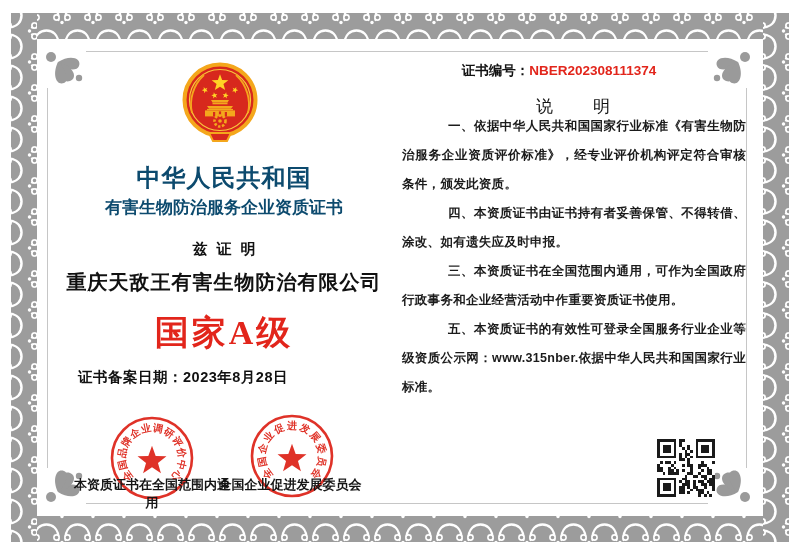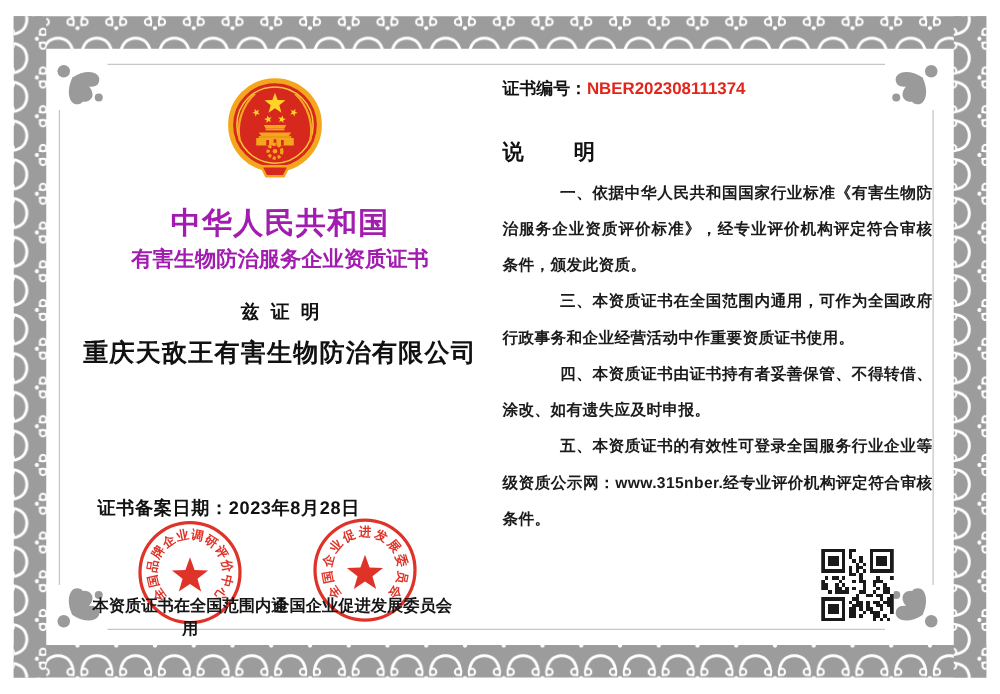--- a/index.html
+++ b/index.html
@@ -3,44 +3,44 @@
 <meta charset="utf-8">
 <style>
   html,body{margin:0;padding:0;background:#ffffff;}
   .page{
     position:relative;width:800px;height:555px;background:#ffffff;
     font-family:"Liberation Sans","DejaVu Sans",sans-serif;
     overflow:hidden;color:#111;
   }
   .abs{position:absolute;}
   
-  .title-line{left:47px;width:354px;text-align:center;font-weight:bold;color:#a21caf;}
+  .title-line{left:47px;width:354px;text-align:center;font-weight:bold;color:#0c4a6e;}
   .title-1{top:162px;font-size:24px;letter-spacing:1px;}
   .title-2{top:196px;font-size:17px;letter-spacing:0px;}
   .attest{top:240px;left:47px;width:354px;text-align:center;
           font-size:15px;font-weight:bold;letter-spacing:9px;text-indent:9px;}
   .company{top:269px;left:47px;width:354px;text-align:center;
            font-size:20px;font-weight:bold;letter-spacing:1px;}
   .grade{top:310px;left:47px;width:354px;text-align:center;
          font-family:"Liberation Serif","DejaVu Serif",serif;
          font-size:34px;font-weight:bold;letter-spacing:3px;color:#e2251b;}
   .date-line{left:78px;font-size:14.5px;font-weight:bold;color:#111;letter-spacing:0.5px;}
-  .date-1{top:368px;margin-top:29px;}
+  .date-1{top:368px;}
   .date-2{top:390px;}
   .seal-caption{top:476px;text-align:center;font-size:13px;font-weight:bold;color:#151515;z-index:6;}
   .cap-1{left:72px;width:160px;}
   .cap-2{left:210px;width:160px;}
   .seal-svg{z-index:5;opacity:0.93;}
   
-  .certno{top:62px;left:402px;width:314px;text-align:left;font-size:13.5px;font-weight:bold;}
+  .certno{top:62px;left:402px;width:314px;text-align:center;font-size:13.5px;font-weight:bold;}
   .certno .lbl{color:#111;}
   .certno .val{color:#e2251b;}
-  .explain-title{top:110px;left:402px;width:344px;
-                 font-size:17px;font-weight:bold;letter-spacing:2px;color:#111;}
-  .explain-body{top:140px;left:402px;width:344px;}
+  .explain-title{top:95px;left:402px;width:344px;text-align:center;
+                 font-size:17px;font-weight:normal;letter-spacing:2px;color:#111;}
+  .explain-body{top:112px;left:402px;width:344px;}
   .explain-body p{
     margin:0;font-size:12.5px;line-height:29px;font-weight:bold;color:#1b1b1b;
     text-align:justify;text-indent:46px;letter-spacing:0.3px;
   }
   .seal-ch{font-size:10px;font-weight:bold;fill:#dd2318;
            font-family:"Liberation Sans","DejaVu Sans",sans-serif;
            text-anchor:middle;dominant-baseline:middle;}
 </style>
 </head>
 <body>
@@ -117,20 +117,21 @@
       <circle cx="0" cy="21" r="5.5" fill="none" stroke="#f4a71c" stroke-width="2.6" stroke-dasharray="2.4 1.6"></circle>
       <circle cx="0" cy="21" r="1.8" fill="#f4a71c"></circle>
     </g>
     <path d="M-11,33 L11,33 L7,41 L-7,41 Z" fill="#d7281d" stroke="#f4a71c" stroke-width="2"></path>
   </svg>
 
   <div class="abs title-line title-1">中华人民共和国</div>
   <div class="abs title-line title-2">有害生物防治服务企业资质证书</div>
   <div class="abs company">重庆天敌王有害生物防治有限公司</div>
   <div class="abs attest">兹证明</div>
+  <div class="abs grade">国家A级</div>
 
   <div class="abs date-line date-1">
     <span>证书备案日期：</span><span>2023年8月28日</span>
   </div>
 
   <svg class="abs seal seal-svg" style="left:108px;top:414px;" width="88" height="88" viewBox="0 0 88 88">
     <circle cx="44" cy="44" r="40" fill="none" stroke="#dd2318" stroke-width="2.6"></circle>
     <use href="#star5" xlink:href="#star5" transform="translate(44,47) scale(0.95)" fill="#dd2318"></use>
   <text x="20.13399866593905" y="61.339664942627955" transform="rotate(-126 20.13399866593905 61.339664942627955)" class="seal-ch">全</text>
       <text x="15.26664845020116" y="50.68165463906004" transform="rotate(-103.0909090909091 15.26664845020116 50.68165463906004)" class="seal-ch">国</text>
@@ -162,23 +163,23 @@
     </svg>
   <div class="abs seal-caption cap-1">本资质证书在全国范围内通用</div>
   <div class="abs seal-caption cap-2">全国企业促进发展委员会</div>
 
   <div class="abs certno">
     <span class="lbl">证书编号：</span><span class="val">NBER202308111374</span>
   </div>
   <div class="abs explain-title">说　　明</div>
   <div class="abs explain-body">
     <p>一、依据中华人民共和国国家行业标准《有害生物防治服务企业资质评价标准》，经专业评价机构评定符合审核条件，颁发此资质。</p>
+    <p>四、本资质证书由证书持有者妥善保管、不得转借、涂改、如有遗失应及时申报。</p>
     <p>三、本资质证书在全国范围内通用，可作为全国政府行政事务和企业经营活动中作重要资质证书使用。</p>
-    <p>四、本资质证书由证书持有者妥善保管、不得转借、涂改、如有遗失应及时申报。</p>
-    <p>五、本资质证书的有效性可登录全国服务行业企业等级资质公示网：www.315nber.经专业评价机构评定符合审核条件。</p>
+    <p>五、本资质证书的有效性可登录全国服务行业企业等级资质公示网：www.315nber.依据中华人民共和国国家行业标准。</p>
   </div>
 
   <svg id="qr" class="abs" style="left:657px;top:439px;z-index:3;" width="58" height="58" viewBox="0 0 21 21" shape-rendering="crispEdges">
     <rect x="0" y="0" width="21" height="21" fill="#ffffff"></rect>
   <rect x="8" y="0" width="1" height="1" fill="#1a1a1a"></rect>
       <rect x="9" y="0" width="1" height="1" fill="#1a1a1a"></rect>
       <rect x="8" y="1" width="1" height="1" fill="#1a1a1a"></rect>
       <rect x="8" y="2" width="1" height="1" fill="#1a1a1a"></rect>
       <rect x="11" y="2" width="1" height="1" fill="#1a1a1a"></rect>
       <rect x="9" y="3" width="1" height="1" fill="#1a1a1a"></rect>

